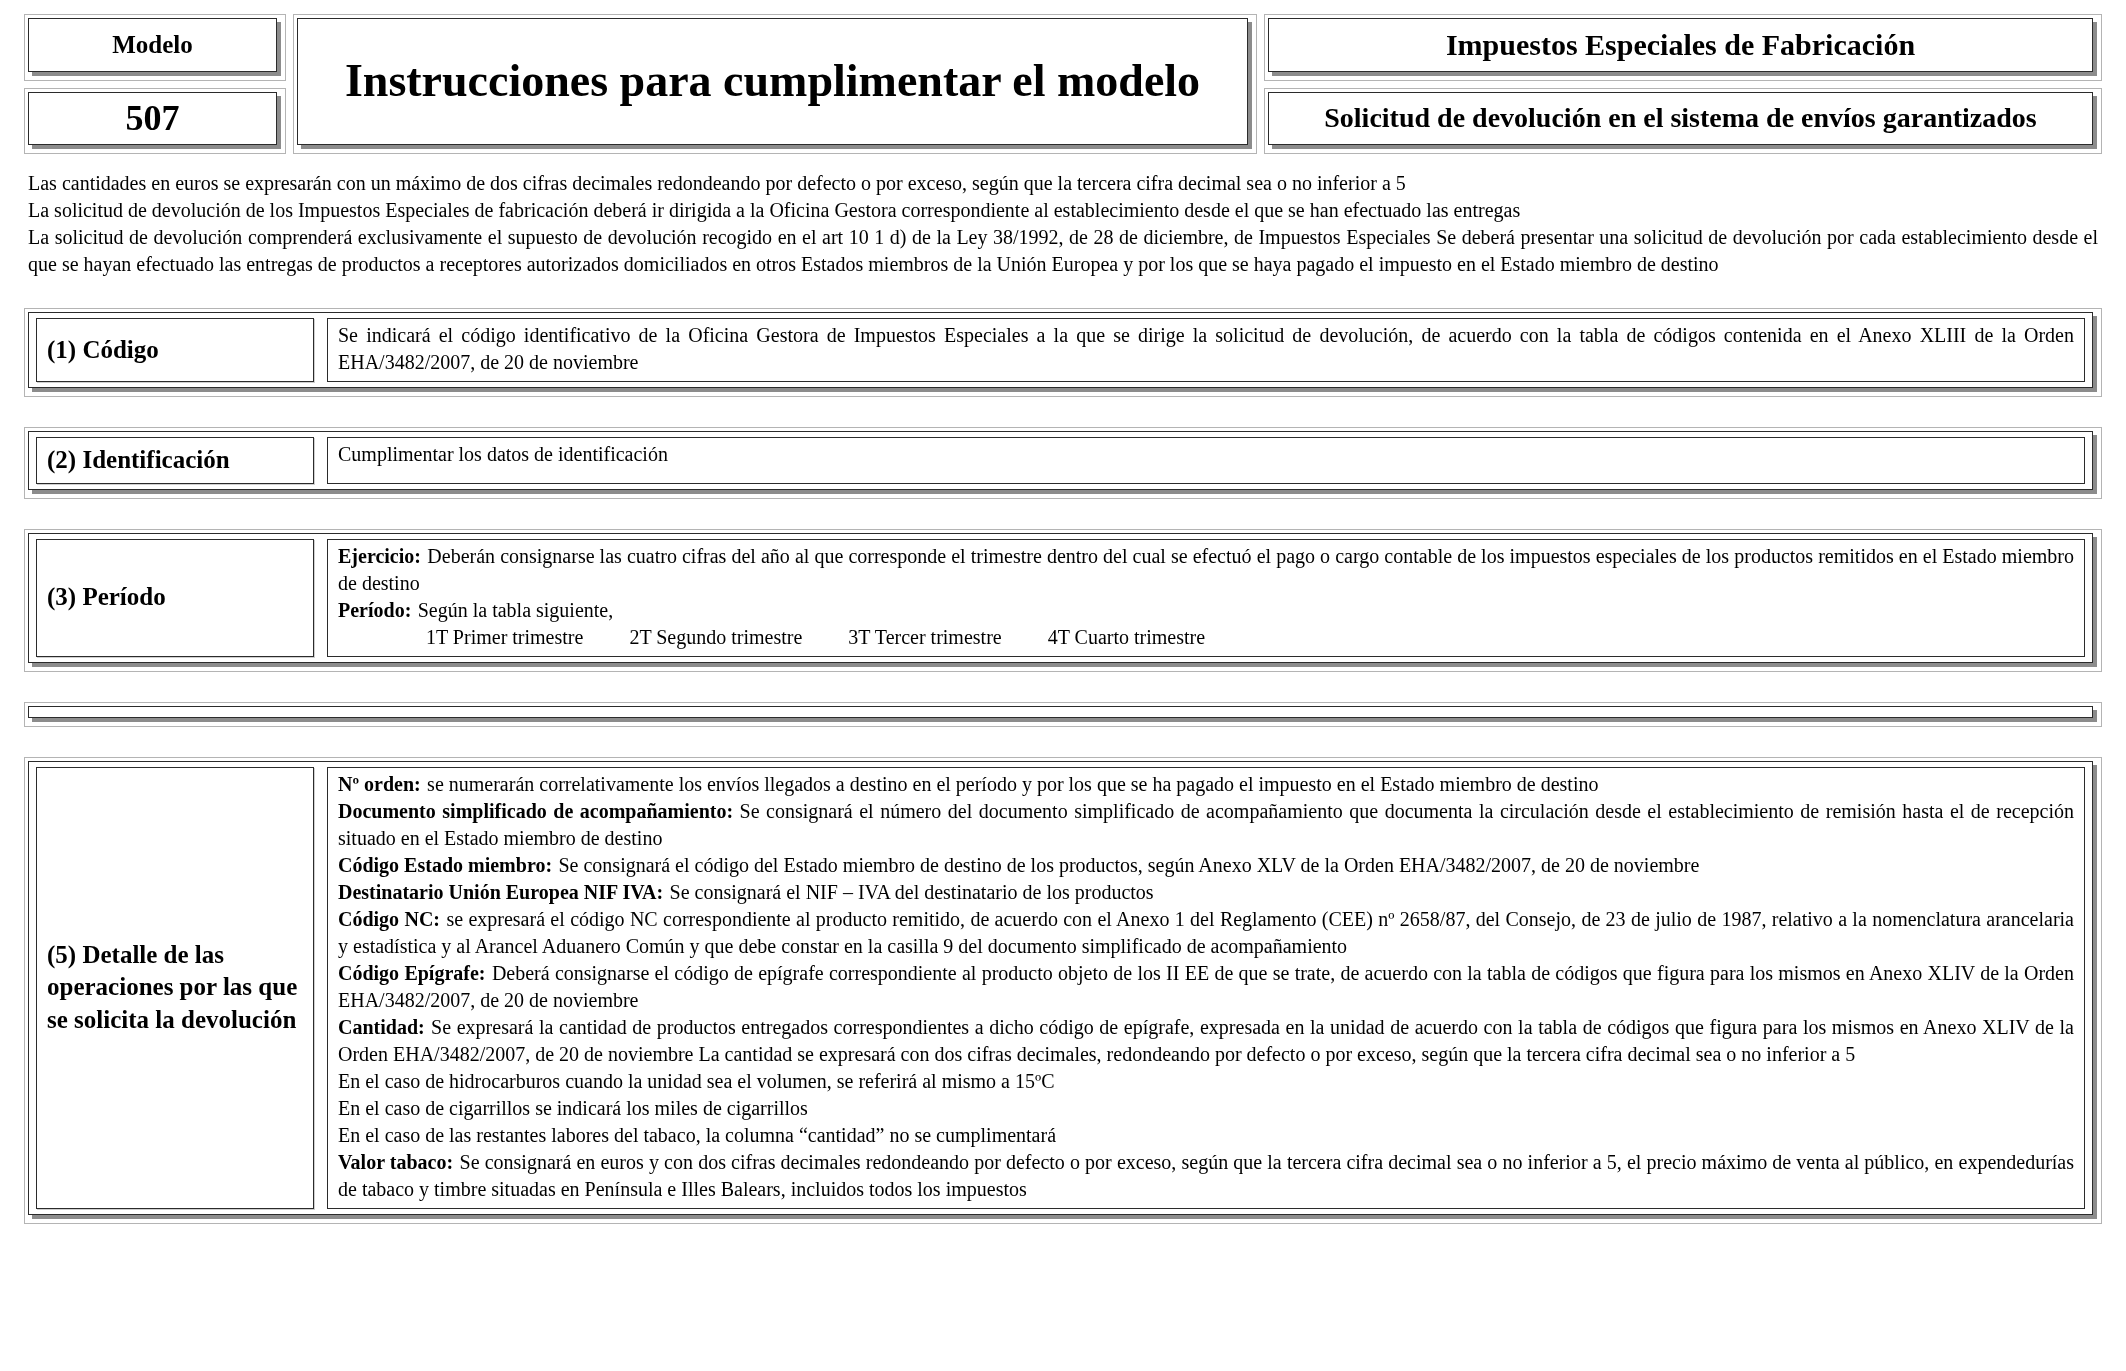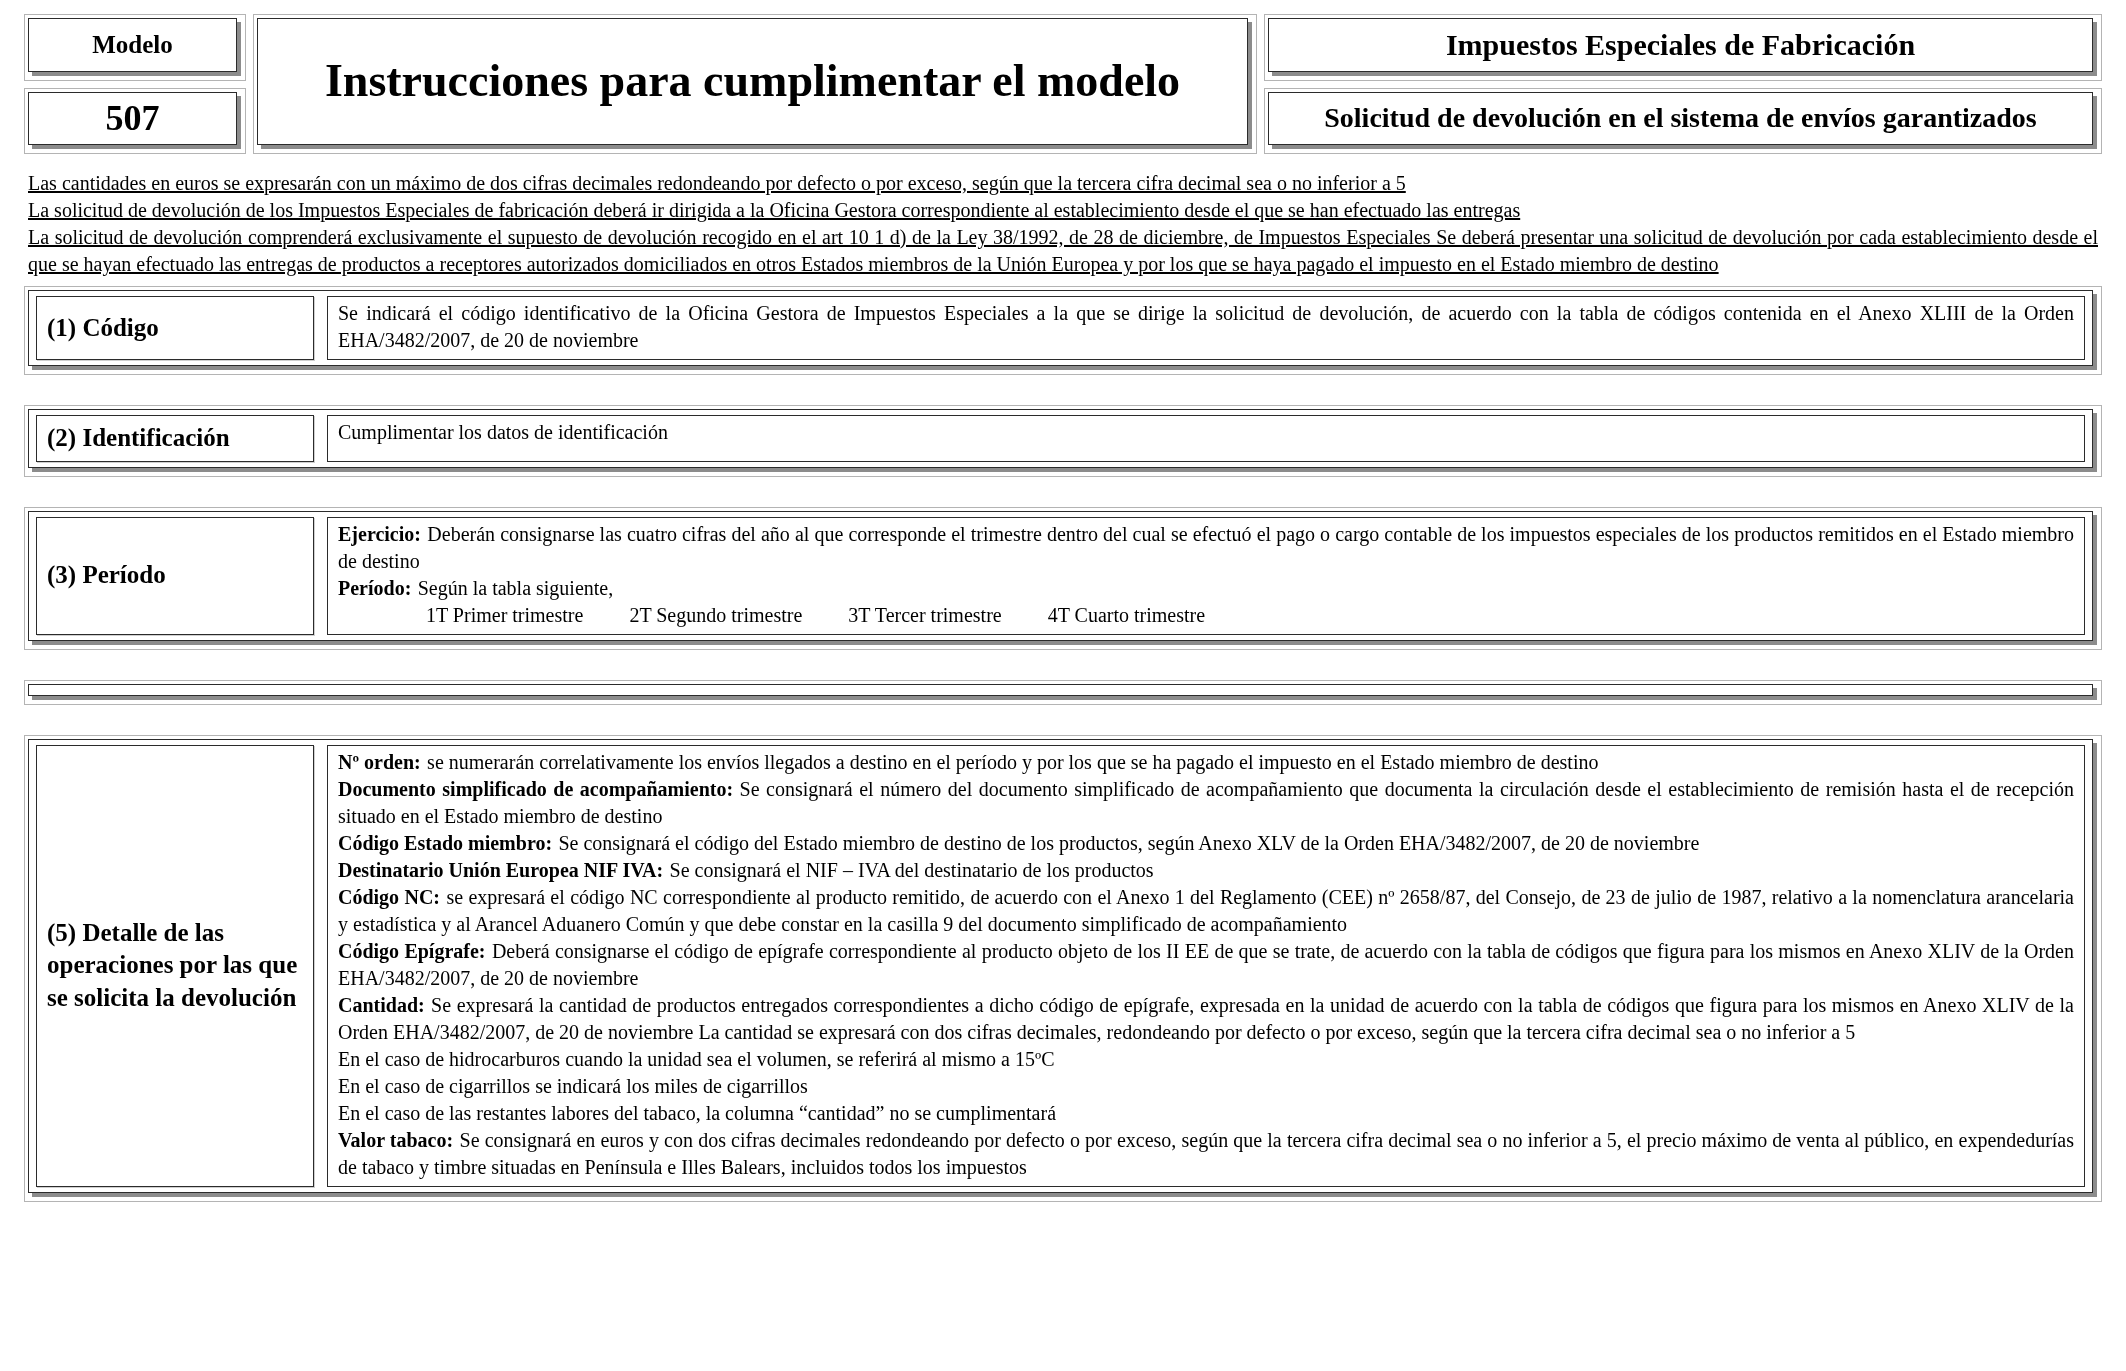--- a/index.html
+++ b/index.html
@@ -18,32 +18,32 @@
     padding:14px 24px 20px;
   }
   
   .raised{border:1px solid var(--c-border-light);padding:3px;display:flex;background:#fff;}
   .raised-inner{flex:1;border:1px solid var(--c-border-dark);box-shadow:4px 4px 0 var(--c-shadow);margin:0 5px 5px 0;background:#fff;}
   .center{display:flex;align-items:center;justify-content:center;text-align:center;}
 
   
   .header{display:flex;gap:7px;height:140px;}
   .hdr-col{display:flex;flex-direction:column;gap:7px;}
-  .hdr-left{width:222px;justify-content:space-between;}
+  .hdr-left{width:262px;justify-content:space-between;}
   .hdr-right{width:838px;}
   .hdr-col .raised{flex:1;}
   .hdr-title{flex:1;}
   .model-label{font-weight:bold;font-size:25px;}
   .model-number{font-weight:bold;font-size:36px;}
   .page-title{font-weight:bold;font-size:46px;line-height:1.22;max-width:900px;font-family:"Liberation Serif","DejaVu Serif",serif;}
   .hdr-right-top{font-weight:bold;font-size:30px;padding:0 10px;}
   .hdr-right-bottom{font-weight:bold;font-size:28px;padding:0 10px;}
 
   
-  .intro{margin:16px 4px 8px;text-decoration:underline;}
+  .intro{margin:16px 4px 30px;}
   .intro p{text-align:justify;}
 
   
   .section{margin-bottom:30px;}
   .section-row{display:flex;gap:13px;padding:5px 7px;align-items:stretch;}
   .label-box{
     width:278px;min-height:46px;
     border:1px solid var(--c-border-dark);
     box-shadow:1px 1px 0 #cfcfcf;
     padding:6px 10px;

